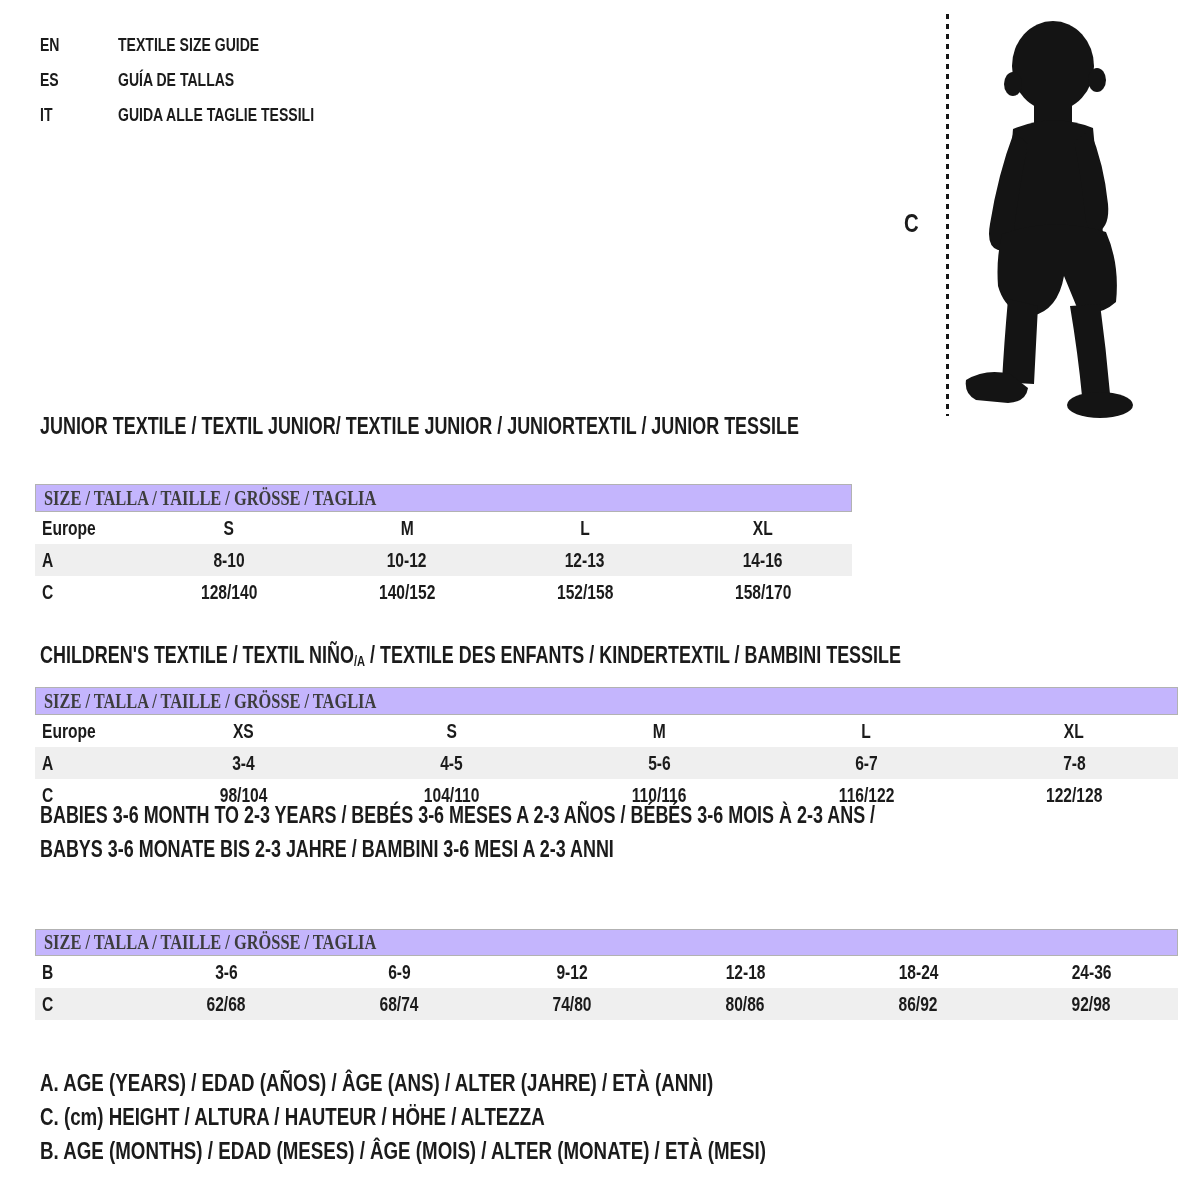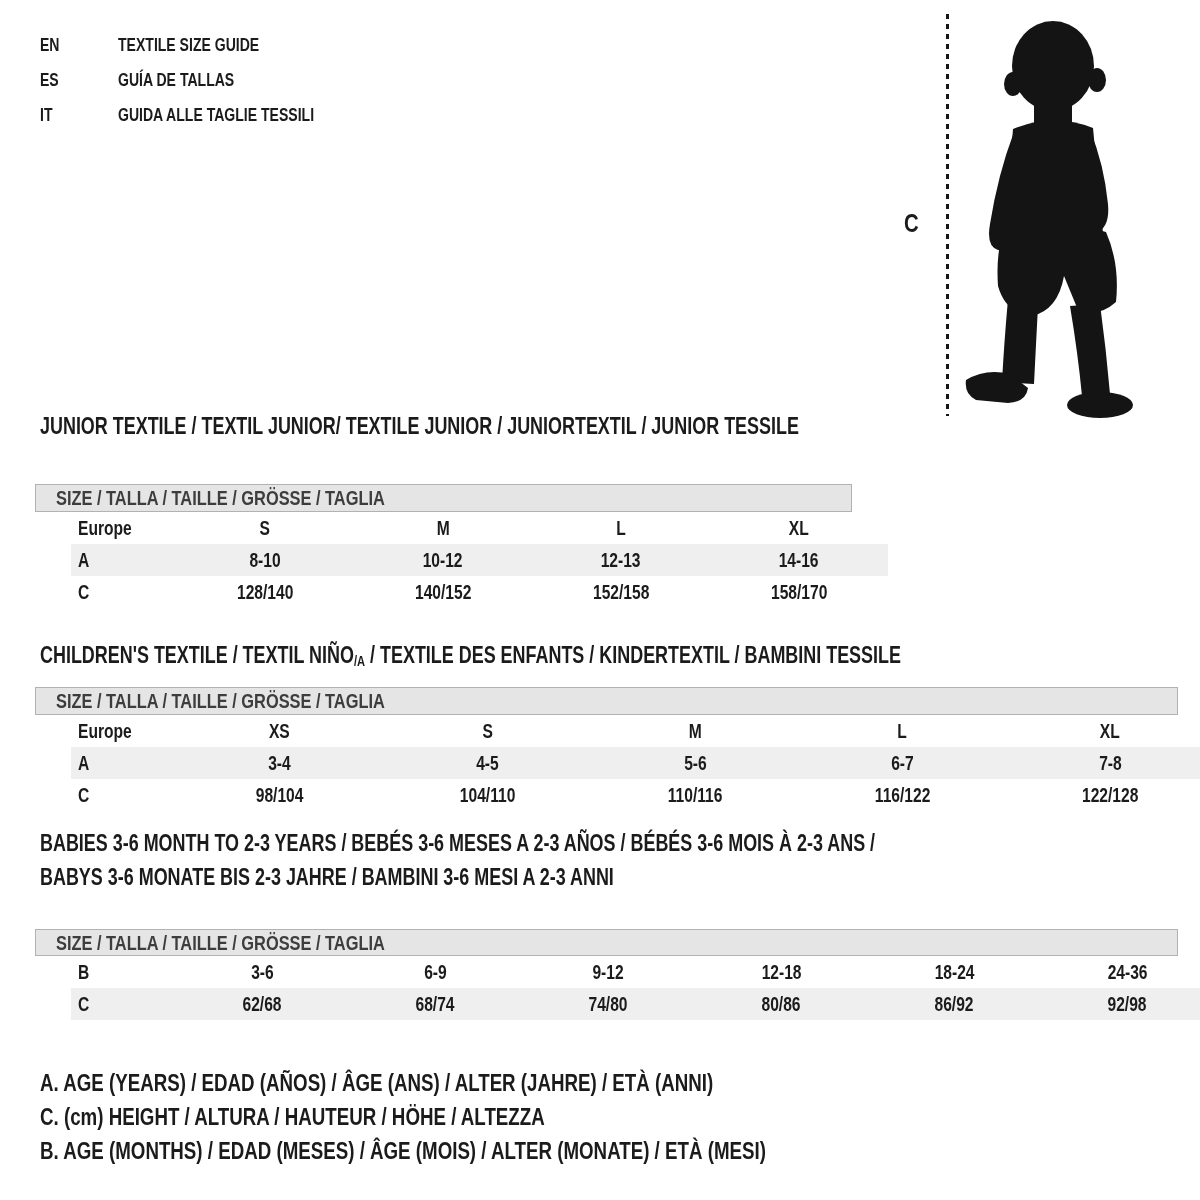--- a/index.html
+++ b/index.html
@@ -23,27 +23,27 @@
   }
   .measure-label { position:absolute; left:904px; top:208px; font-size:26px; font-weight:bold; }
   .baby-svg { position:absolute; left:958px; top:14px; }
 
   
   .section-heading { position:absolute; left:40px; font-size:23px; font-weight:bold; line-height:34px; }
   .hsub { font-size:0.62em; vertical-align:-0.18em; }
 
   
   .thead {
-    position:absolute; left:35px; background:#e5e5e5; border:1px solid #b2b2b2;
-    box-sizing:border-box; display:flex; align-items:center; padding-left:20px;
-    font-size:21px; font-weight:bold; color:#3d3d3d; height:28px;
+    position:absolute; left:35px; background:#c4b5fd; border:1px solid #b2b2b2;
+    box-sizing:border-box; display:flex; align-items:center; padding-left:8px;
+    font-size:21px; font-weight:bold; color:#3d3d3d; height:28px;font-family:Liberation Serif, serif;
   }
   .trow {
     position:absolute; left:35px; display:flex; align-items:center;
-    font-size:20px; font-weight:bold; height:32px;margin-left:36px;
+    font-size:20px; font-weight:bold; height:32px;
   }
   .trow.shaded { background:#efefef; }
   .tlabel { width:105px; padding-left:7px; box-sizing:border-box; text-align:left; }
   .tcell  { flex:1; text-align:center; }
 
   
   .legend { position:absolute; left:40px; top:1066px; line-height:34px; font-size:24px; font-weight:bold; }
 </style>
 </head>
 <body>
@@ -134,21 +134,21 @@
   </div>
   <div class="trow" style="top:779px; width:1143px;">
     <span class="tlabel"><span class="cond">C</span></span>
     <span class="tcell"><span class="cond-c">98/104</span></span>
     <span class="tcell"><span class="cond-c">104/110</span></span>
     <span class="tcell"><span class="cond-c">110/116</span></span>
     <span class="tcell"><span class="cond-c">116/122</span></span>
     <span class="tcell"><span class="cond-c">122/128</span></span>
   </div>
 
-  <div class="section-heading" style="top:826px;text-decoration:underline;">
+  <div class="section-heading" style="top:798px;text-decoration:underline;">
     <span class="cond">BABIES 3-6 MONTH TO 2-3 YEARS / BEBÉS 3-6 MESES A 2-3 AÑOS / BÉBÉS 3-6 MOIS À 2-3 ANS /</span><br>
     <span class="cond">BABYS 3-6 MONATE BIS 2-3 JAHRE / BAMBINI 3-6 MESI A 2-3 ANNI</span>
   </div>
   <div class="thead" style="top:929px; width:1143px; height:27px;">
     <span class="cond">SIZE / TALLA / TAILLE / GRÖSSE / TAGLIA</span>
   </div>
   <div class="trow" style="top:956px; width:1143px;">
     <span class="tlabel"><span class="cond">B</span></span>
     <span class="tcell"><span class="cond-c">3-6</span></span>
     <span class="tcell"><span class="cond-c">6-9</span></span>

